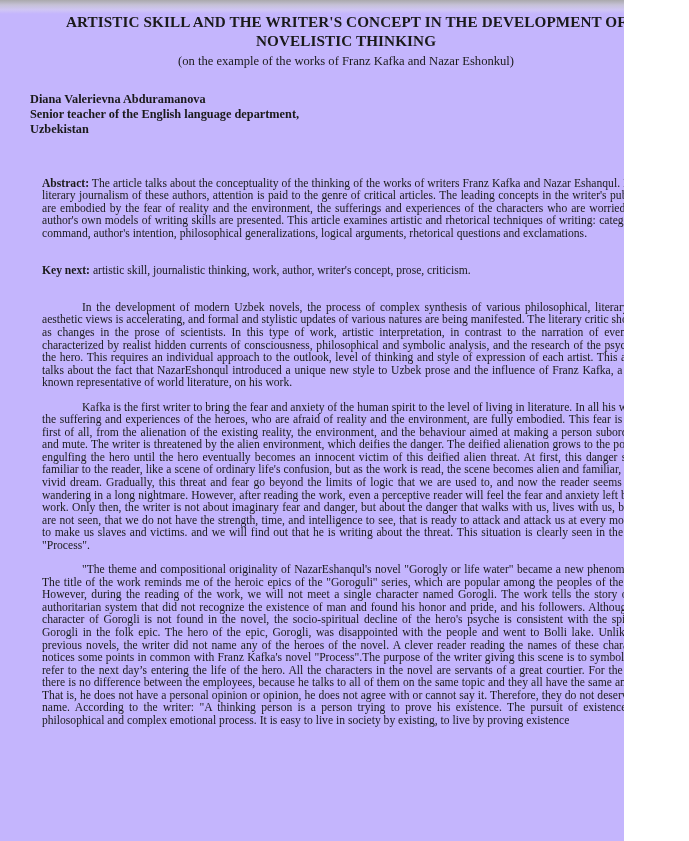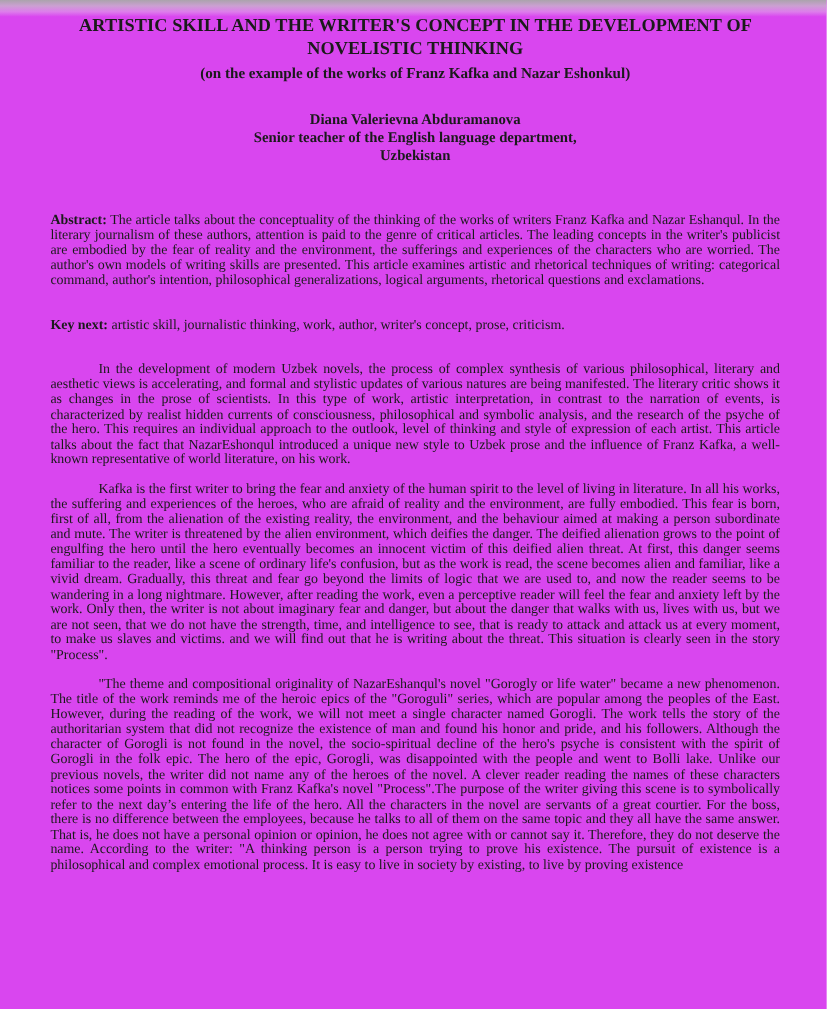--- a/index.html
+++ b/index.html
@@ -7,24 +7,24 @@
     margin: 0;
     padding: 0;
     background: #ffffff;
   }
   body {
     font-family: "Liberation Serif", "DejaVu Serif", serif;
     color: #1a1a1a;
   }
   .page {
     position: relative;
-    width: 689px;
+    width: 624px;
     height: 841px;
     overflow: hidden;
-    background: #d946ef;
+    background: #c4b5fd;
     box-sizing: border-box;
   }
   
   .scan-top-shade {
     position: absolute;
     top: 0;
     left: 0;
     width: 689px;
     height: 14px;
     background: linear-gradient(to bottom,
@@ -49,30 +49,29 @@
     text-align: center;
     font-weight: bold;
     font-size: 15.2px;
     line-height: 19px;
     letter-spacing: 0.1px;
   }
   .subtitle {
     margin: 0;
     padding-top: 3px;
     text-align: center;
-    font-weight: bold;
+    font-weight: normal;
     font-size: 12.6px;
     line-height: 16px;
   }
 
   
   .authors {
     margin: 0;
     padding-top: 23px;
-    text-align: center;
     font-weight: bold;
     font-size: 12.3px;
     line-height: 15.2px;
   }
   .authors .auth-line { display: block; }
 
   
   .abstract,
   .keywords,
   .para {

